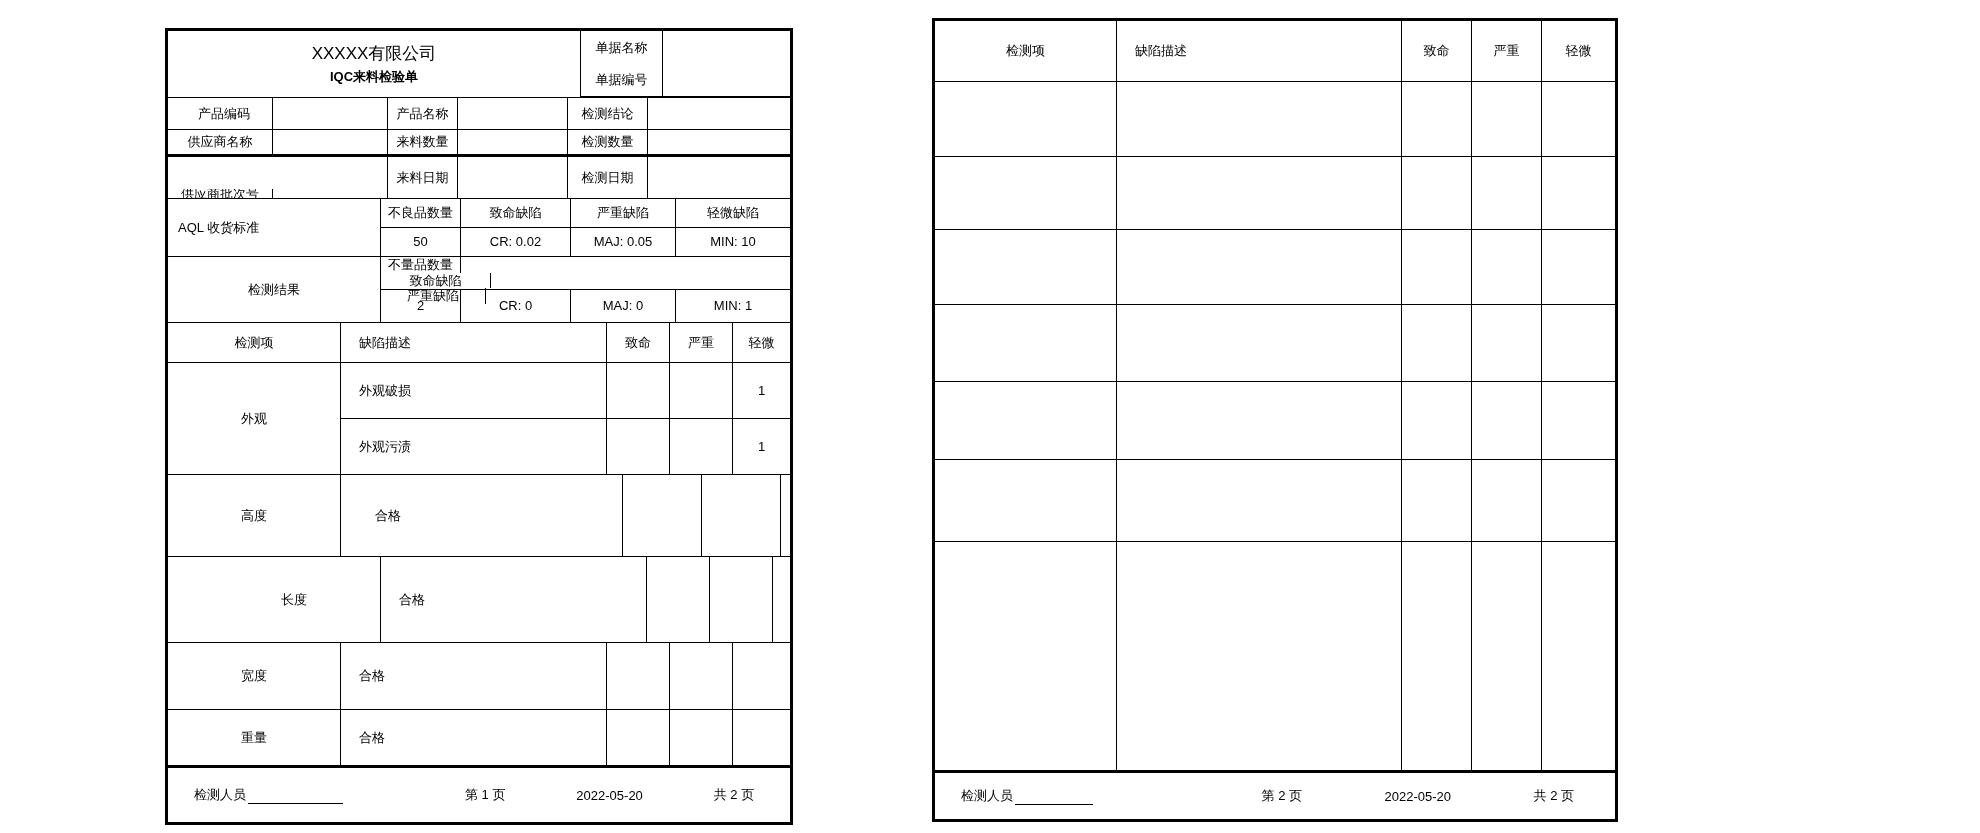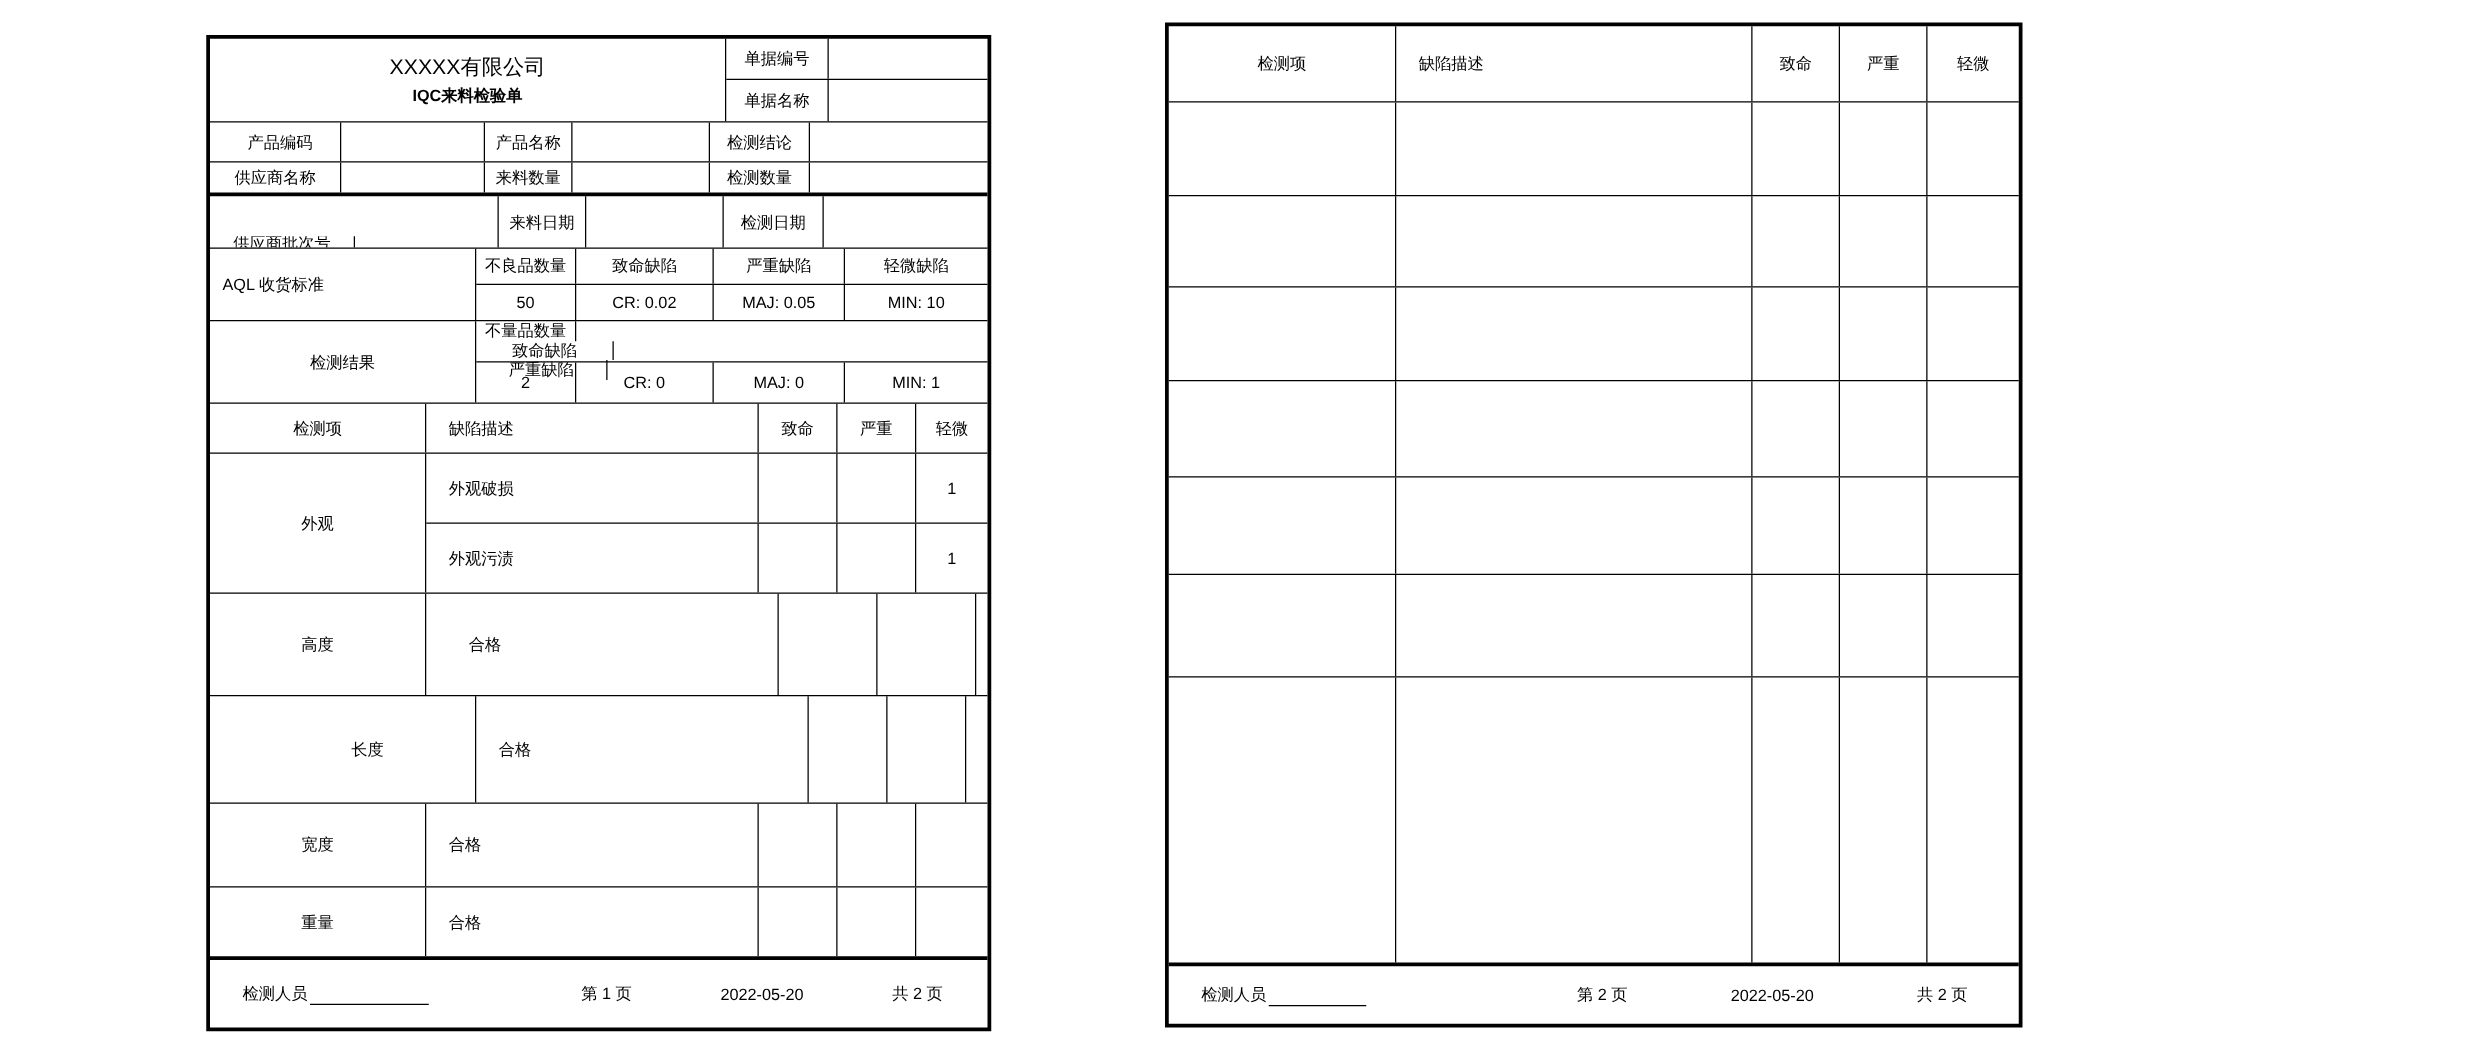--- a/index.html
+++ b/index.html
@@ -36,27 +36,27 @@
 <body>
 
 <div class="page" id="p1">
 
   <div class="r bb" style="height:67px;">
     <div class="c br company" style="width:413px;">
       <div class="company-name">XXXXX有限公司</div>
       <div class="form-title">IQC来料检验单</div>
     </div>
     <div class="col fl">
+      <div class="r" style="flex:1;">
+        <div class="c br" style="width:82px;height:100%;">单据名称</div>
+        <div class="c fl" style="height:100%;"></div>
+      </div>
       <div class="r bb" style="height:33px;">
         <div class="c br" style="width:82px;">单据编号</div>
         <div class="c fl"></div>
-      </div>
-      <div class="r" style="flex:1;">
-        <div class="c br" style="width:82px;height:100%;">单据名称</div>
-        <div class="c fl" style="height:100%;"></div>
       </div>
     </div>
   </div>
 
   <div class="r bb" style="height:32px;">
     <div class="c br" style="width:105px;padding-left:11px;">产品编码</div>
     <div class="c br" style="width:115px;"></div>
     <div class="c br" style="width:70px;">产品名称</div>
     <div class="c br" style="width:110px;"></div>
     <div class="c br" style="width:80px;">检测结论</div>
@@ -66,21 +66,21 @@
   <div class="r bb3" style="height:27px;">
     <div class="c br" style="width:105px;">供应商名称</div>
     <div class="c br" style="width:115px;"></div>
     <div class="c br" style="width:70px;">来料数量</div>
     <div class="c br" style="width:110px;"></div>
     <div class="c br" style="width:80px;">检测数量</div>
     <div class="c fl"></div>
   </div>
 
   <div class="r bb" style="height:42px;">
-    <div class="c br" style="width:116px;margin-top:32px;">供应商批次号</div>
+    <div class="c br" style="width:105px;margin-top:32px;">供应商批次号</div>
     <div class="c br" style="width:115px;"></div>
     <div class="c br" style="width:70px;">来料日期</div>
     <div class="c br" style="width:110px;"></div>
     <div class="c br" style="width:80px;">检测日期</div>
     <div class="c fl"></div>
   </div>
 
   <div class="r bb" style="height:58px;">
     <div class="c br left pad10" style="width:213px;height:100%;">AQL 收货标准</div>
     <div class="col fl">

